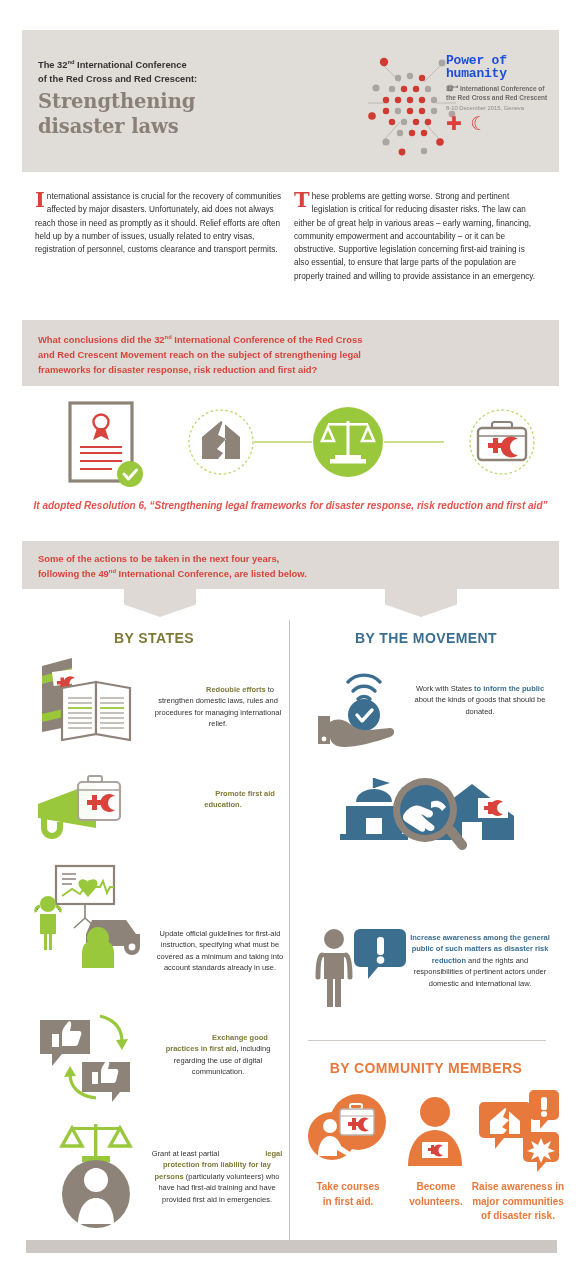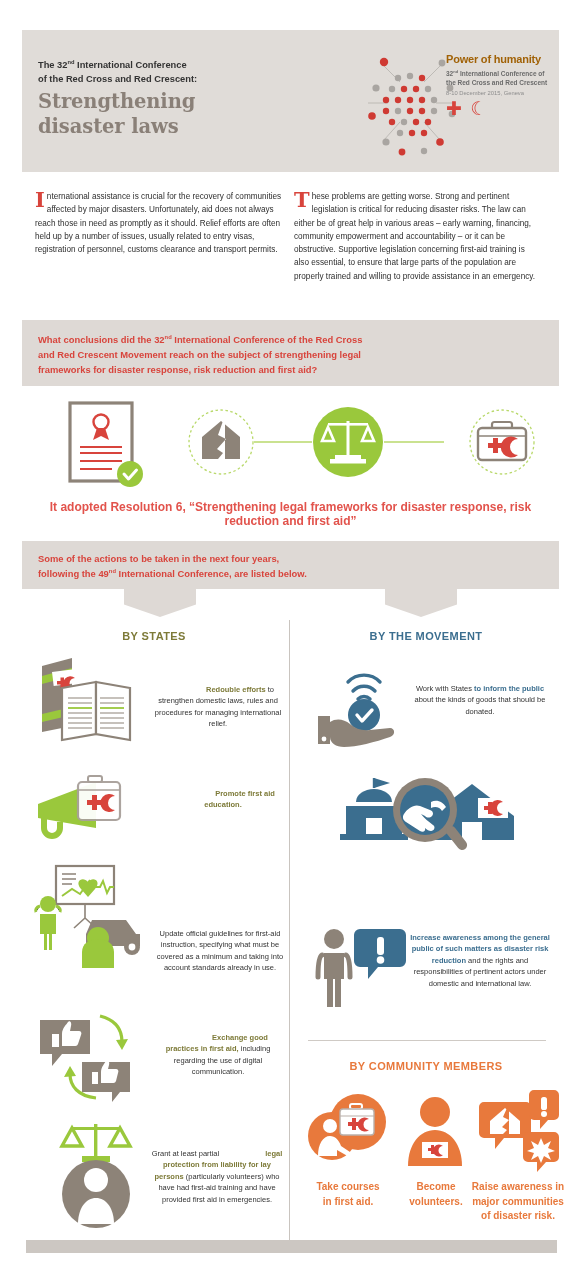--- a/index.html
+++ b/index.html
@@ -26,22 +26,22 @@
     font-size: 19.5px; font-weight: bold; line-height: 1.28; color: #8a8078;
     letter-spacing: -0.1px;
   }
   sup { font-size: 0.62em; vertical-align: super; }
 
   
   .logo { position: absolute; left: 332px; top: 14px; width: 215px; height: 115px; }
   .logo-dots { position:absolute; left:8px; top:4px; width:100px; height:110px; }
   .logo-txt { position: absolute; left: 92px; top: 10px; width: 125px; }
   .logo-h {
-    font-family:Liberation Sans, sans-serif;
-    font-size: 11px; font-weight: bold; color: #a16207; letter-spacing: -0.2px;
+    font-family:Liberation Mono, monospace;
+    font-size: 13px; font-weight: bold; color: #1d4ed8; letter-spacing: -0.2px;
     line-height: 1;
   }
   .logo-sub {
     margin-top: 4px; font-size: 6.5px; font-weight: bold; color: #6b6b6b;
     line-height: 1.42;
   }
   .logo-date { margin-top: 2px; font-size: 5.8px; color: #8d8d8d; }
   .logo-emblem { margin-top: 3px; font-size: 19px; color: #d8443c; line-height: 1;
     font-family:"DejaVu Sans", sans-serif; letter-spacing: 1px; font-weight:bold; }
 
@@ -69,26 +69,26 @@
   
   .notch { position: absolute; top: 589px; width: 72px; height: 28px;
     background: #ded9d5; clip-path: polygon(0 0,100% 0,100% 55%,50% 100%,0 55%); }
   .notch.n1 { left: 124px; }
   .notch.n2 { left: 385px; }
 
   
   .resrow { position: absolute; left: 22px; top: 395px; width: 537px; height: 100px; }
   .res-caption {
     position: absolute; left: 22px; top: 500px; width: 537px; text-align: center;
-    font-size: 12px; font-weight: bold; color: #e2534c;
+    font-size: 10px; font-weight: bold; color: #e2534c; font-style: italic;
   }
 
   
   .divider { position: absolute; left: 289px; top: 620px; width: 1px; height: 620px; background: #c9c4bf; }
-  .colhead { position: absolute; font-size: 11px; font-weight: bold; letter-spacing: 0.4px; text-align:center; }
+  .colhead { position: absolute; font-size: 14px; font-weight: bold; letter-spacing: 0.4px; text-align:center; }
   .colhead.states { left: 25px; top: 630px; width: 258px; color: #7d7a38; }
   .colhead.movement { left: 297px; top: 630px; width: 258px; color: #3b6e8f; }
   .colhead.community { left: 297px; top: 1060px; width: 258px; color: #e8793c; }
 
   .item { position: absolute; }
   .itxt { font-size: 7.5px; line-height: 1.52; color: #333; text-align: center; }
   .hl-olive { color:#7d7a38; font-weight:bold;padding-left:44px; }
   .hl-blue  { color:#3b6e8f; font-weight:bold; }
 
   .cm-cap { position:absolute; font-size: 10px; font-weight:bold; color:#e8793c; text-align:center; line-height:1.45; }

